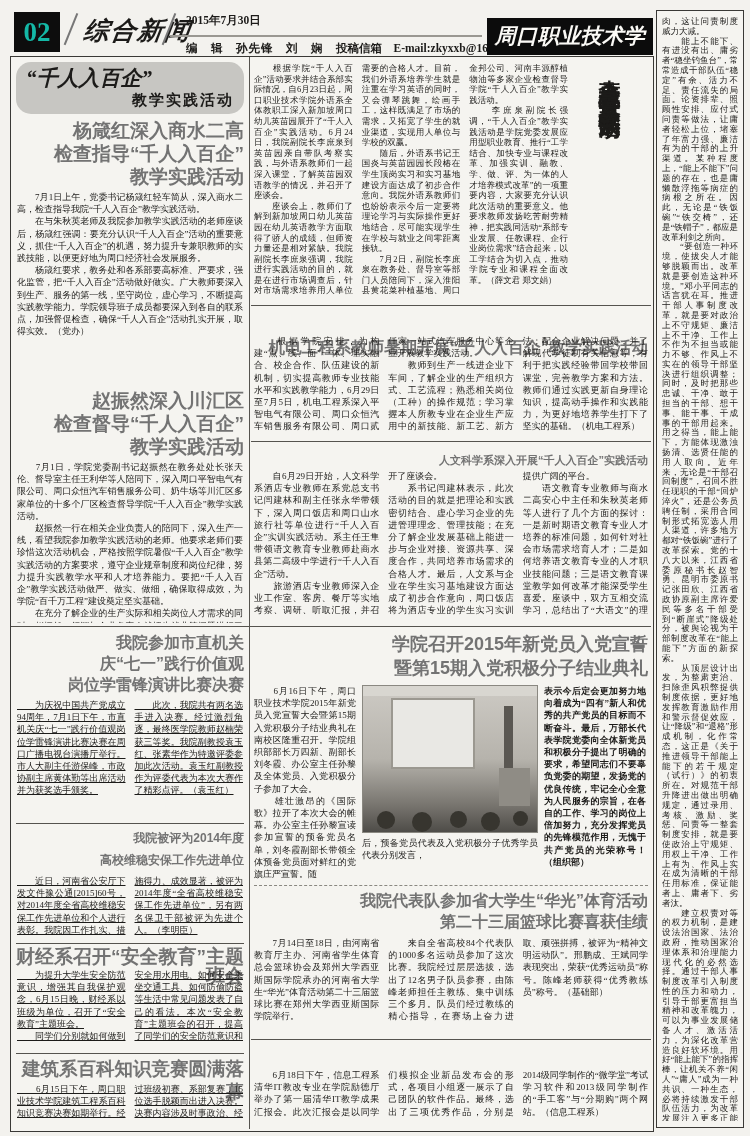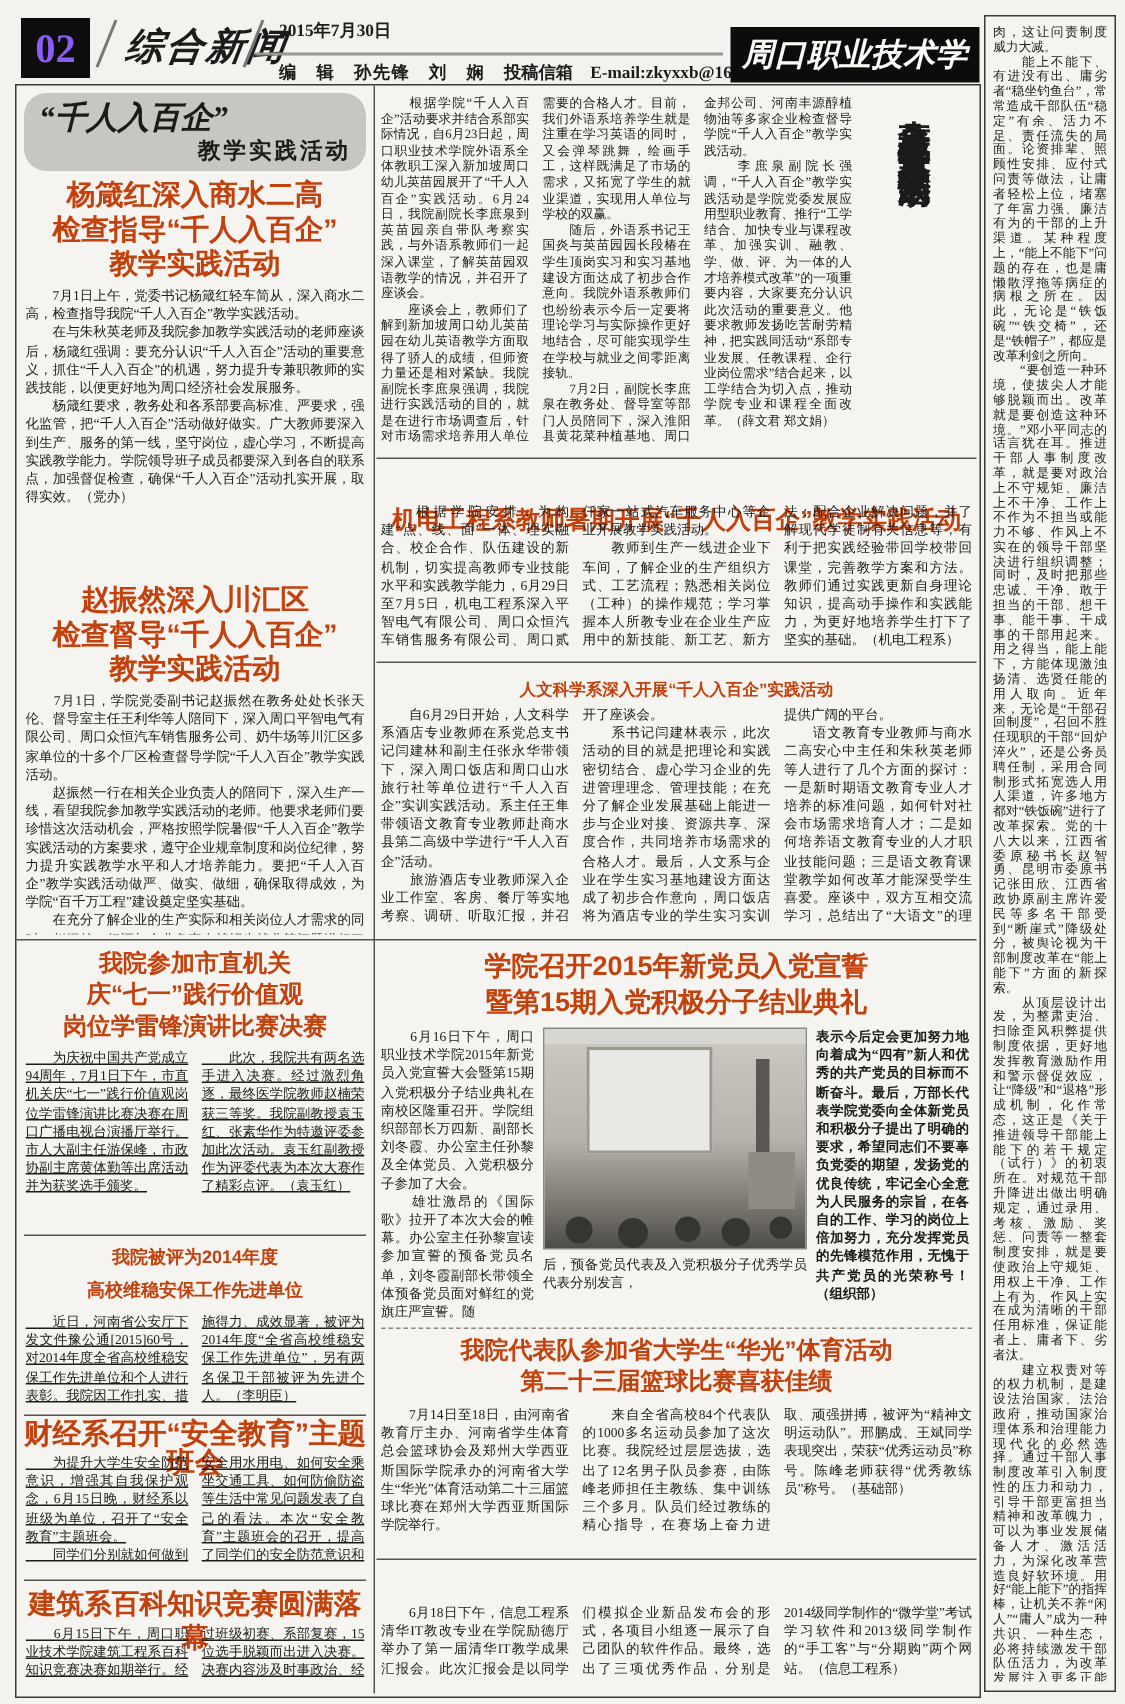--- a/index.html
+++ b/index.html
@@ -1,36 +1,36 @@
 <!DOCTYPE html>
 <html><head>
 <meta charset="utf-8">
 <style>
   html,body{margin:0;padding:0;}
   body{width:750px;height:1136px;background:#f3f2ee;font-family:"Liberation Serif",serif;color:#1c1b19;position:relative;overflow:hidden;}
   .abs{position:absolute;}
   
-  .pagenum{left:14px;top:12px;width:46px;height:40px;background:#0d0d0d;color:#8b5cf6;font-family:"Liberation Serif",serif;font-size:27px;font-weight:bold;text-align:center;line-height:40px;}
+  .pagenum{left:14px;top:12px;width:46px;height:40px;background:#0d0d0d;color:#14b8a6;font-family:"Liberation Serif",serif;font-size:27px;font-weight:bold;text-align:center;line-height:40px;}
   .slash{width:1.5px;height:34px;background:#777;transform:rotate(22deg);}
   .s1{left:70px;top:12px;} .s2{left:168px;top:12px;}
   .section-name{left:84px;top:14px;font-size:25px;font-style:italic;font-weight:bold;letter-spacing:2px;transform:skewX(-8deg);}
   .hdate{left:186px;top:13px;font-size:11.5px;font-weight:bold;}
   .hline{left:170px;top:35px;width:312px;border-top:2px solid #9a9892;}
   .heditors{left:186px;top:41px;font-size:11.5px;font-weight:bold;letter-spacing:1px;}
   .hmail{left:336px;top:41px;font-size:11.5px;font-weight:bold;}
   .masthead{left:487px;top:18px;width:166px;height:37px;background:#0c0c0c;color:#fbfaf6;font-size:21px;font-weight:bold;font-style:italic;text-align:center;line-height:37px;letter-spacing:.5px;font-family:"Liberation Serif",serif;}
   
   .mainbox{left:10px;top:56px;width:642px;height:1074px;border:1px solid #3a3936;background:#f5f4f0;}
   .rightbox{left:656px;top:10px;width:88px;height:1118px;border:1px solid #3a3936;background:#f5f4f0;box-sizing:border-box;padding:6px 5px;}
   .rightbox .rc-body{font-size:8.5px;line-height:9.8px;text-align:justify;white-space:pre-line;overflow:hidden;height:100%;}
   .vr{left:238px;top:0;width:0;height:1072px;border-left:1px solid #55534e;}
   .hrule{border-top:1px solid #55534e;height:0;}
   .hdash{border-top:1px dashed #8a8881;height:0;}
   
-  .htitle{font-family:"Liberation Sans",sans-serif;font-weight:bold;text-align:center;white-space:pre-line;color:#c2410c;}
+  .htitle{font-family:"Liberation Sans",sans-serif;font-weight:bold;text-align:right;white-space:pre-line;color:#737373;}
   .body-txt{font-size:9px;line-height:12.2px;text-align:justify;white-space:pre-line;overflow:hidden;}
   .cols2{column-count:2;column-gap:9px;text-decoration:underline;}
   .cols3{column-count:3;column-gap:9px;}
   
   .banner{left:5px;top:5px;width:228px;height:52px;background:#c7c6c2;border-radius:15px;}
   .banner .bq{position:absolute;left:10px;top:2px;font-size:21px;font-weight:bold;font-style:italic;font-family:"Liberation Serif",serif;}
   .banner .bs{position:absolute;right:10px;bottom:4px;font-size:15px;font-weight:bold;font-family:"Liberation Sans",sans-serif;letter-spacing:2px;}
   
   .vtitle{left:561px;top:5px;width:76px;height:238px;writing-mode:vertical-rl;text-orientation:upright;font-family:"Liberation Sans",sans-serif;font-weight:bold;display:flex;align-items:center;}
   .vtitle span{display:block;font-size:22px;letter-spacing:2px;line-height:25px;}

